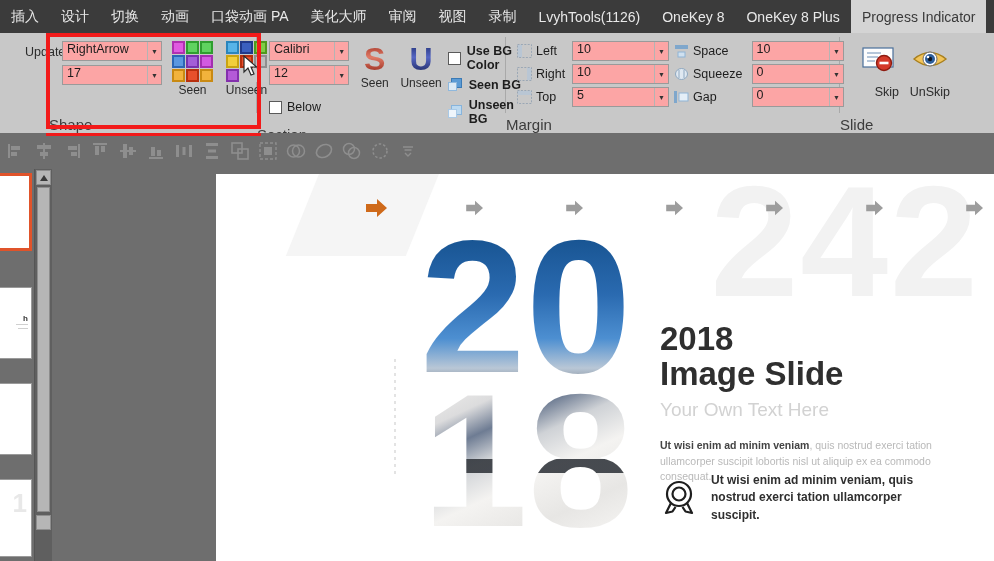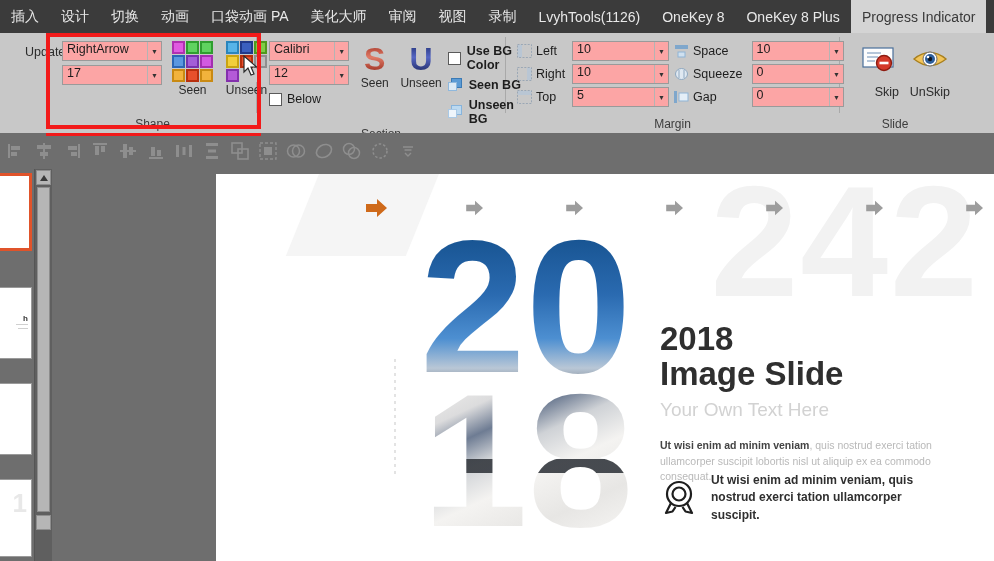--- a/index.html
+++ b/index.html
@@ -27,21 +27,21 @@
 
   
   .ribbon {
     position: absolute; left: 0; top: 33px; width: 994px; height: 100px;
     background: #c8c8c8;
     display: flex; align-items: stretch;
   }
   .grp { position: relative; height: 100%; display: flex; flex-direction: column; }
   .grp-body { flex: 1; display: flex; align-items: flex-start; padding: 5px 6px 0 6px; }
   .grp-label {
-    height: 17px; text-align: center; font-size: 12px; color: #3c3c3c;
+    height: 17px; text-align: left; font-size: 15px; color: #3c3c3c;
     line-height: 17px;
   }
   .sep { width: 1px; background: #a9a9a9; margin: 4px 0 20px 0; }
 
   
   .grp-update { width: 48px; padding-left: 20px; }
   .update-btn {
     font-size: 12.5px; color: #2b2b2b; padding-top: 12px; padding-left: 1px;
     white-space: nowrap; cursor: default;
   }
@@ -306,21 +306,21 @@
         <div class="section-inner">
           <div class="sec-col1">
             <div class="combo">
               <span class="val">Calibri</span>
               <span class="arw">▼</span>
             </div>
             <div class="combo">
               <span class="val">12</span>
               <span class="arw">▼</span>
             </div>
-            <div class="chk-row" style="margin-top:3px">
+            <div class="chk-row" style="margin-top:11px">
               <span class="chkbox"></span>
               <span>Below</span>
             </div>
           </div>
 
           <div class="su-btn">
             <div class="su-glyph" style="background:linear-gradient(180deg,#9c2b1e,#e07a66 45%,#8c1f12);-webkit-background-clip:text;background-clip:text;color:transparent;">S</div>
             <div class="su-cap">Seen</div>
           </div>
           <div class="su-btn">

